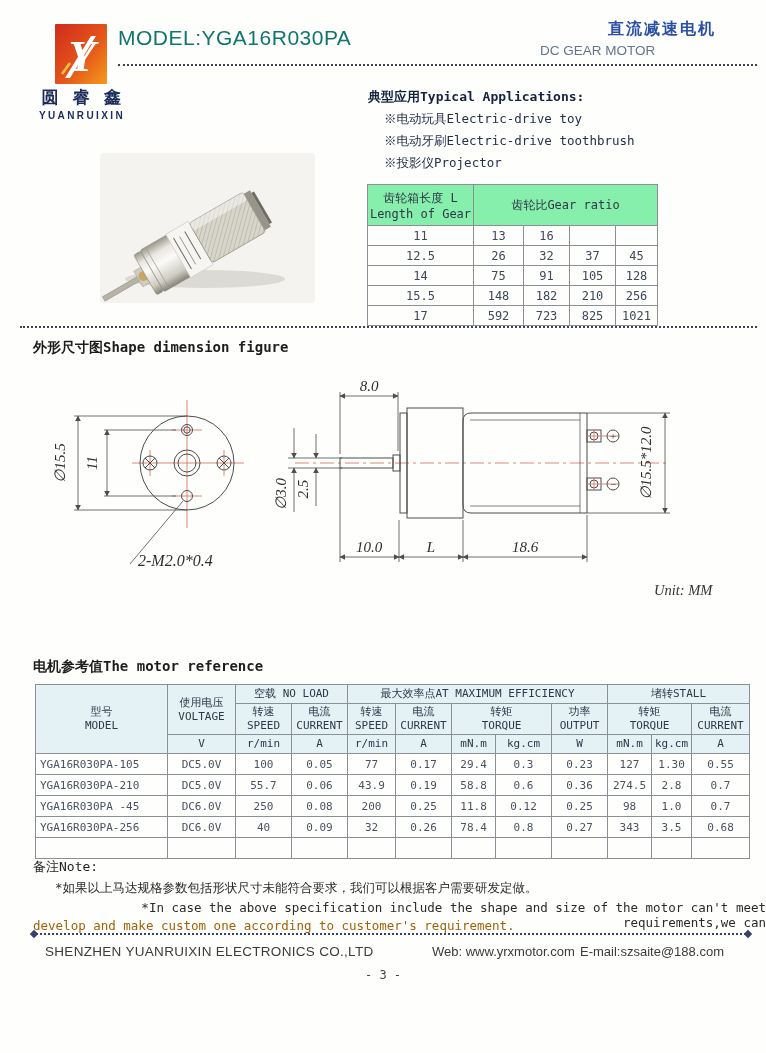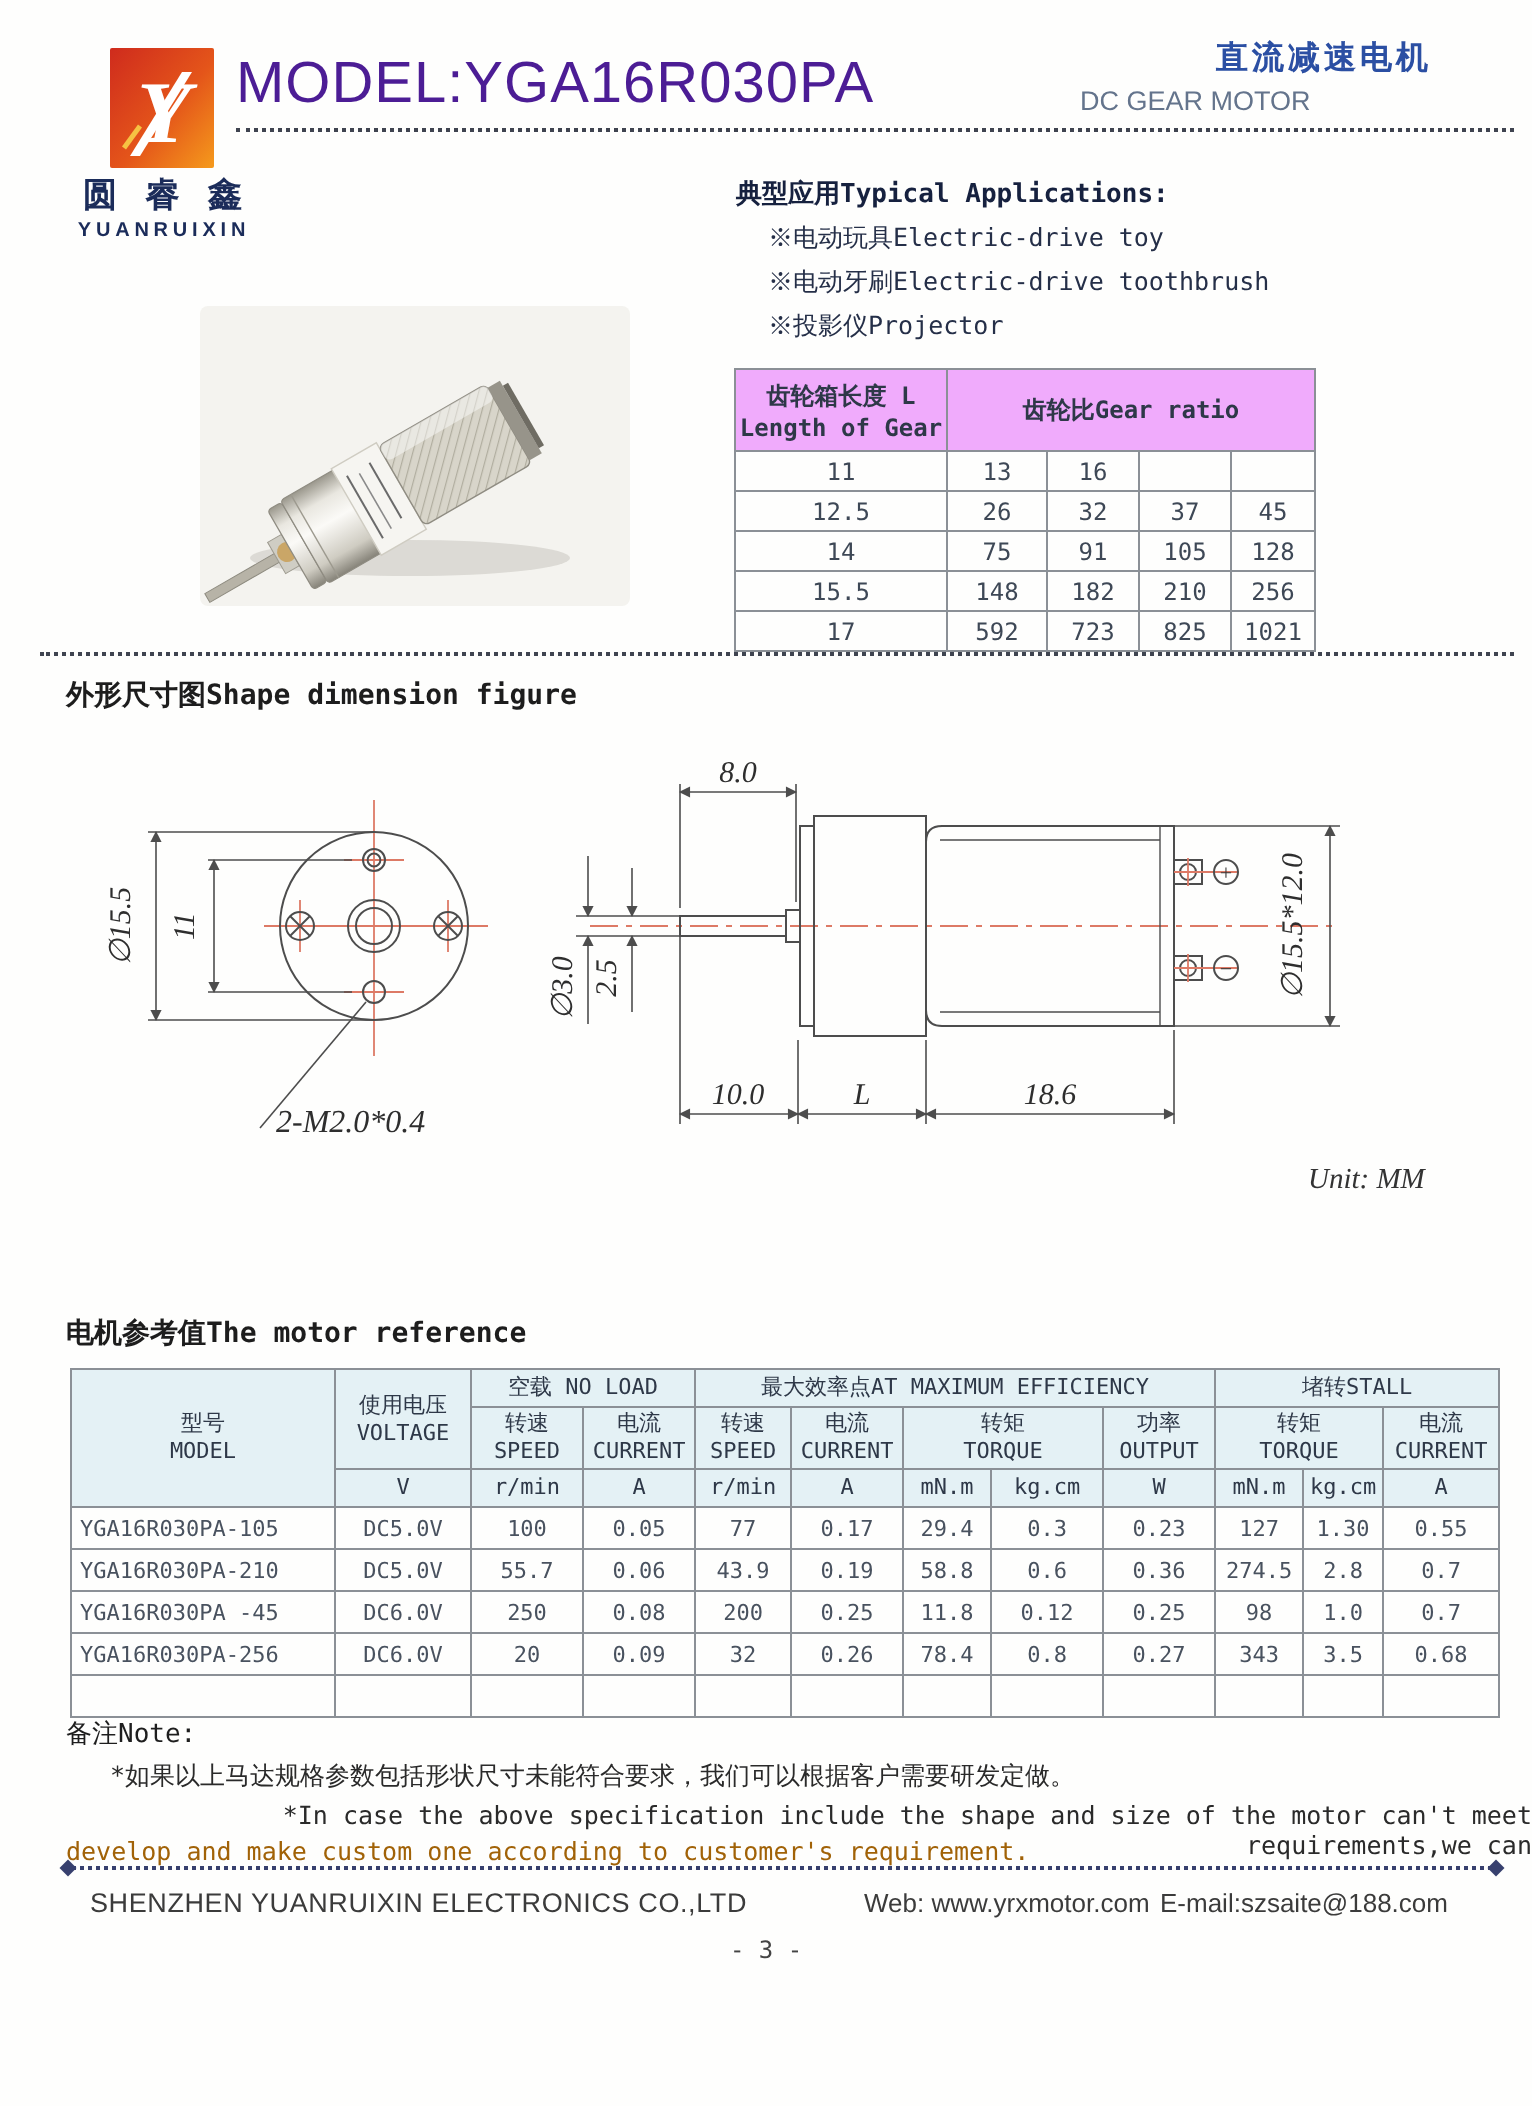--- a/index.html
+++ b/index.html
@@ -5,37 +5,37 @@
   html,body{margin:0;padding:0;background:#e8e8e8;}
   .page{position:relative;width:766px;height:1053px;background:#fefefdF;background:#fefefd;
         font-family:"Liberation Sans",sans-serif;color:#333;overflow:hidden;margin:0 auto;}
   .abs{position:absolute;}
   
   #logo-box{left:55px;top:24px;}
   #logo-cn{left:38px;top:86px;width:88px;text-align:right;font-size:17px;font-weight:bold;
            letter-spacing:5px;color:#1b2c5a;font-family:Liberation Serif, serif;}
   #logo-en{left:38px;top:110px;width:88px;text-align:center;font-size:10px;font-weight:bold;
            letter-spacing:2.4px;color:#1b2c5a;}
-  #model-title{left:118px;top:26px;font-size:29px;color:#4c1d95;letter-spacing:.5px;}
+  #model-title{left:118px;top:26px;font-size:21px;color:#0f766e;letter-spacing:.5px;}
   #header-dotted{left:118px;top:64px;width:639px;border-top:2px dotted #3f4450;}
   #product-cn{left:540px;top:19px;width:176px;text-align:right;font-size:16px;font-weight:bold;
               color:#2b4fa3;letter-spacing:2px;font-family:"DejaVu Sans",sans-serif;}
   #product-en{left:540px;top:43px;width:176px;text-align:left;font-size:13.5px;color:#64748c;}
   
   #applications{left:368px;top:88px;font-family:"DejaVu Sans Mono",monospace;}
   .app-title{font-size:13px;font-weight:bold;color:#16213f;}
   .app-item{font-size:12.5px;color:#252f48;margin-top:5px;padding-left:16px;}
   
   #photo{left:100px;top:153px;}
   
   table{border-collapse:collapse;table-layout:fixed;}
   td,th{border:1px solid #8b9096;padding:0;text-align:center;font-weight:normal;overflow:hidden;}
   #gear-table{left:367px;top:184px;}
   #gear-table table{width:290px;font-family:"DejaVu Sans Mono",monospace;font-size:12px;color:#3e4856;}
-  #gear-table th{background:#f0abfc;height:40px;font-size:12px;color:#2e3848;font-weight:bold;}
+  #gear-table th{background:#86efac;height:40px;font-size:12px;color:#2e3848;}
   #gear-table td{height:19px;}
   .gc0{width:106px;}.gc1{width:50px;}.gc2{width:46px;}.gc3{width:46px;}.gc4{width:42px;}
   
   #dotted-mid{left:20px;top:326px;width:737px;border-top:2px dotted #3f4450;}
   #dim-title{left:33px;top:339px;font-family:"DejaVu Sans Mono",monospace;font-size:14px;
              font-weight:600;color:#1d1d1d;}
   #drawing{left:18px;top:370px;}
   #unit-label{left:616px;top:582px;font-family:"Liberation Serif",serif;font-style:italic;
               font-size:14.5px;color:#333;margin-left:38px;}
   
@@ -421,21 +421,21 @@
             <td>11.8</td>
             <td>0.12</td>
             <td>0.25</td>
             <td>98</td>
             <td>1.0</td>
             <td>0.7</td>
       </tr>
       <tr>
         <td class="model-cell">YGA16R030PA-256</td>
             <td>DC6.0V</td>
-            <td>20</td>
+            <td>40</td>
             <td>0.09</td>
             <td>32</td>
             <td>0.26</td>
             <td>78.4</td>
             <td>0.8</td>
             <td>0.27</td>
             <td>343</td>
             <td>3.5</td>
             <td>0.68</td>
       </tr>

